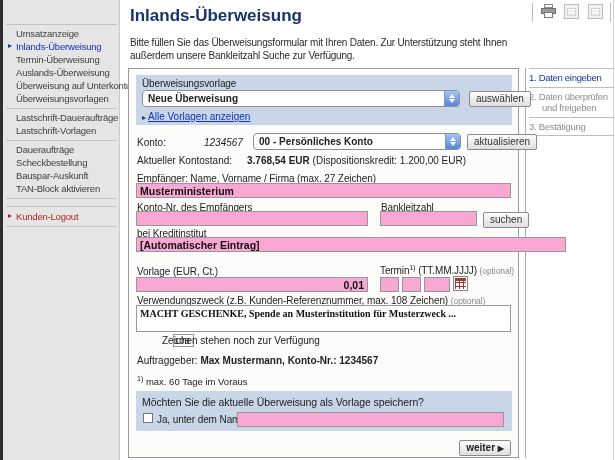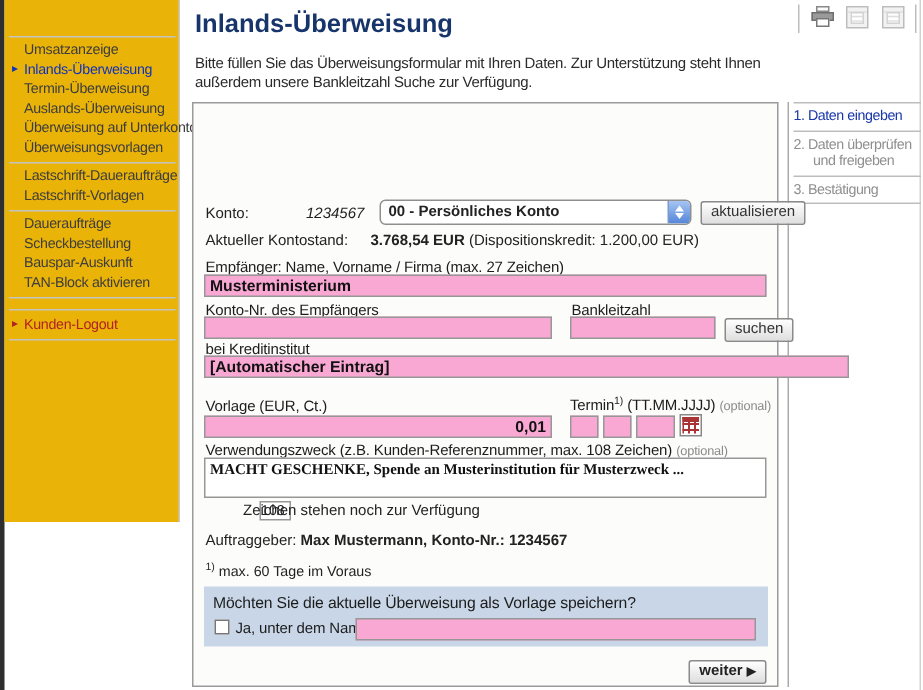--- a/index.html
+++ b/index.html
@@ -12,21 +12,21 @@
     position: relative;
     overflow: hidden;
   }
   #app { position:relative; width:615px; height:460px; background:#fff; }
 
   
   .edge-strip { position:absolute; left:0; top:0; width:3px; height:460px; background:#2e2e2e; }
   .right-edge { position:absolute; left:613px; top:0; width:1px; height:460px; background:#d2d2d2; }
 
   
-  .sidebar { position:absolute; left:3px; top:0; width:117px; height:348px; background:#eab308; border-right:1px solid #c9c9c9; }
+  .sidebar { position:absolute; left:3px; top:0; width:117px; height:460px; background:#e5e5e5; border-right:1px solid #c9c9c9; }
   .menu { position:absolute; top:24px; left:0; width:117px; }
   .menu-group { border-top:1px solid #c3c3c3; margin:0 3px; padding:2px 0 3px 0; }
   .menu-group.last { border-bottom:1px solid #c3c3c3; }
   .menu-item { position:relative; font-size:9.5px; letter-spacing:-0.2px; color:#3d3d3d; padding:1px 2px 1px 10px; white-space:nowrap; cursor:pointer; }
   .menu-item.active { color:#1133bb; }
   .mi-arrow { position:absolute; left:2px; top:1px; font-size:8px; color:#1133bb; }
   .logout-group { position:absolute; top:206px; left:3px; width:111px; border-top:1px solid #c3c3c3; border-bottom:1px solid #c3c3c3; padding:3px 0; }
   .logout-item { position:relative; font-size:9.5px; letter-spacing:-0.2px; color:#b22222; padding:1px 2px 1px 10px; white-space:nowrap; cursor:pointer; }
   .logout-item .mi-arrow { color:#b22222; }
 
@@ -157,20 +157,32 @@
 
   <div class="steps-divider"></div>
   <div class="steps">
     <div class="step first active"><span>1.</span> <span>Daten eingeben</span></div>
     <div class="step"><span>2.</span> <span>Daten überprüfen und freigeben</span></div>
     <div class="step"><span>3.</span> <span>Bestätigung</span></div>
   </div>
 
   <div class="form-box">
 
+    <div class="bluepanel panel-vorlage">
+      <div class="fld-label" style="position:absolute; left:6px; top:3px;">Überweisungsvorlage</div>
+      <div class="aqua" style="left:6px; top:15px; width:318px;">
+        <div class="txt">Neue Überweisung</div>
+        <div class="stepper">
+            <div class="tri-up"></div>
+            <div class="tri-down"></div>
+          </div>
+      </div>
+      <div class="tpl-link"><span class="link-arrow">▸</span><span class="link-text">Alle Vorlagen anzeigen</span></div>
+      <button class="btn" style="left:333px; top:16px;">auswählen</button>
+    </div>
 
     <div class="inline-lbl" style="left:8px; top:68px;">Konto:</div>
     <div class="inline-lbl it" style="left:75px; top:68px;">1234567</div>
     <div class="aqua" style="left:124px; top:64px; width:208px;">
       <div class="txt">00 - Persönliches Konto</div>
       <div class="stepper">
           <div class="tri-up"></div>
           <div class="tri-down"></div>
         </div>
     </div>

